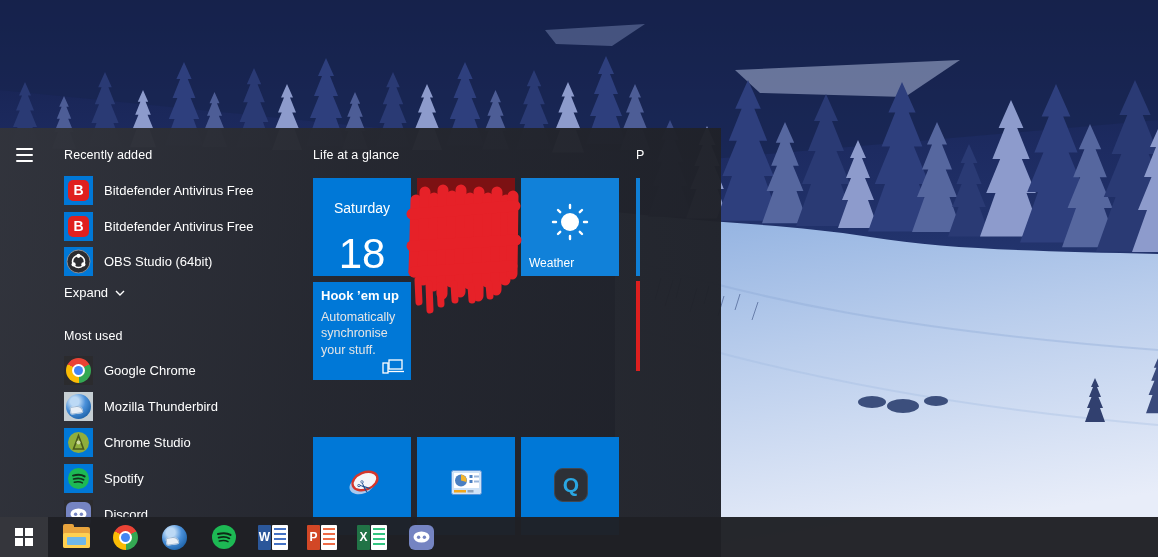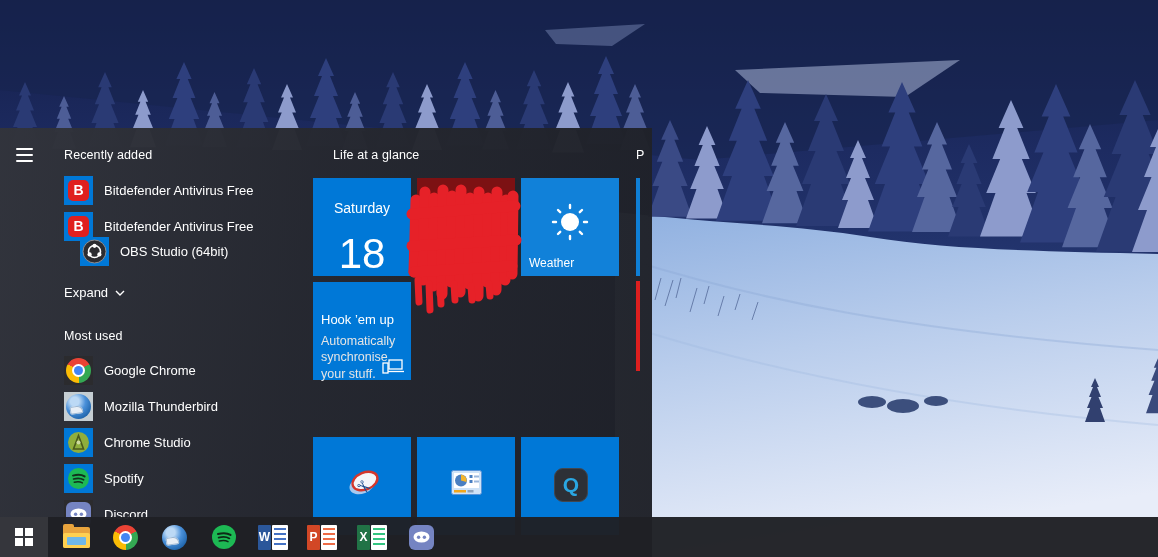--- a/index.html
+++ b/index.html
@@ -5,21 +5,21 @@
   html,body{margin:0;padding:0;}
   body{
     width:1158px;height:557px;position:relative;overflow:hidden;
     font-family:"Liberation Sans",sans-serif;color:#fff;
     background:#1b2a5e;
   }
   
   .wallpaper{position:absolute;inset:0;z-index:0;}
   
   .start-menu{
-    position:absolute;left:0;top:128px;width:652px;height:429px;z-index:5;
+    position:absolute;left:0;top:128px;width:721px;height:429px;z-index:5;
     background:linear-gradient(100deg,rgba(50,52,59,.97),rgba(38,40,47,.97) 45%,rgba(30,32,39,.97));
     overflow:hidden;
   }
   .hamburger{position:absolute;left:16px;top:20px;width:17px;height:14px;display:flex;flex-direction:column;justify-content:space-between;cursor:pointer;}
   .hamburger i{display:block;height:2px;background:#fff;border-radius:1px;}
   .section-header{position:absolute;font-size:12.5px;color:#fff;letter-spacing:.1px;}
   .app-item{position:absolute;left:64px;width:248px;height:34px;display:flex;align-items:center;gap:11px;cursor:pointer;}
   .plate{width:29px;height:29px;flex:0 0 29px;display:flex;align-items:center;justify-content:center;}
   .plate.blue{background:#0078d7;}
   .plate.dark{background:#2b2b2e;}
@@ -34,21 +34,21 @@
   .chrome-ball::after{content:"";position:absolute;inset:8px;background:#4285f4;border-radius:50%;}
   .tb-ball{width:25px;height:25px;border-radius:50%;position:relative;
     background:radial-gradient(circle at 35% 30%,#bcd9f5 0 18%,#4a90d9 45%,#155aa0 85%);}
   .tb-ball::after{content:"";position:absolute;left:4px;bottom:5px;width:13px;height:8px;background:#e8eef5;border-radius:2px 6px 2px 2px;transform:rotate(-8deg);box-shadow:0 0 0 1px #9db8d4 inset;}
   .tile{position:absolute;width:98px;height:98px;background:#0078d7;cursor:pointer;}
   .tile .tile-label{position:absolute;left:8px;bottom:6px;font-size:12px;color:#fff;}
   .tile-cal{display:flex;flex-direction:column;align-items:center;gap:16px;}
   .cal-weekday{margin-top:22px;font-size:14px;}
   .cal-day{font-size:42px;font-weight:300;line-height:1.05;}
   .tile-hook{padding:6px 8px;box-sizing:border-box;}
-  .hook-title{font-size:13px;font-weight:400;margin-top:24px;}
+  .hook-title{font-size:13px;font-weight:700;}
   .hook-sub{font-size:12.5px;line-height:1.3;color:#e5e5e5;width:82px;margin-top:6px;}
   .hook-devices{position:absolute;right:7px;bottom:6px;}
   .sliver{position:absolute;width:4px;}
   .partial-header{position:absolute;font-size:12.5px;}
   
   .taskbar{position:absolute;left:0;bottom:0;width:1158px;height:40px;background:rgba(31,32,37,.97);z-index:10;display:flex;align-items:stretch;}
   .tb-btn{width:48px;display:flex;align-items:center;justify-content:center;cursor:pointer;position:absolute;top:0;height:40px;}
   .start-btn{left:0;background:rgba(255,255,255,.10);}
   .win-logo{display:grid;grid-template-columns:8px 8px;grid-template-rows:8px 8px;gap:2px;}
   .win-logo i{background:#fff;display:block;}
@@ -158,21 +158,21 @@
       <span class="bd-badge">B</span>
     </span>
     <span class="app-label">Bitdefender Antivirus Free</span>
   </div>
   <div class="app-item" style="top:81px;">
     <span class="plate blue">
       <span class="bd-badge">B</span>
     </span>
     <span class="app-label">Bitdefender Antivirus Free</span>
   </div>
-  <div class="app-item" style="top:106px;margin-left:16px;">
+  <div class="app-item" style="top:116px;">
     <span class="plate blue">
       <svg width="25" height="25" viewBox="0 0 25 25">
         <circle cx="12.5" cy="12.5" r="11.5" fill="#2c2c30" stroke="#8d9096" stroke-width="1"></circle>
         <circle cx="12.5" cy="12.5" r="6" fill="none" stroke="#fff" stroke-width="1.6"></circle>
         <circle cx="12.5" cy="6.8" r="2.1" fill="#fff"></circle>
         <circle cx="7.6" cy="15.4" r="2.1" fill="#fff"></circle>
         <circle cx="17.4" cy="15.4" r="2.1" fill="#fff"></circle>
       </svg>
     </span>
     <span class="app-label">OBS Studio (64bit)</span>
@@ -226,21 +226,21 @@
         <svg width="17" height="12" viewBox="0 0 17 12">
           <ellipse cx="8.5" cy="6" rx="8" ry="5.6" fill="#fff"></ellipse>
           <circle cx="5.6" cy="6.3" r="1.7" fill="#7584c2"></circle>
           <circle cx="11.4" cy="6.3" r="1.7" fill="#7584c2"></circle>
         </svg>
       </span>
     </span>
     <span class="app-label">Discord</span>
   </div>
 
-  <div class="section-header" style="left:313px;top:20px;margin-left:20px;">Life at a glance</div>
+  <div class="section-header" style="left:313px;top:20px;">Life at a glance</div>
   <div class="partial-header" style="left:636px;top:20px;">P</div>
 
   <div class="tile tile-cal" style="left:313px;top:50px;">
     <span class="cal-weekday">Saturday</span>
     <span class="cal-day">18</span>
   </div>
 
   <div class="tile" style="left:417px;top:50px;background:#7c1113;"></div>
 
   <div class="tile" style="left:521px;top:50px;background:#1181d9;">

